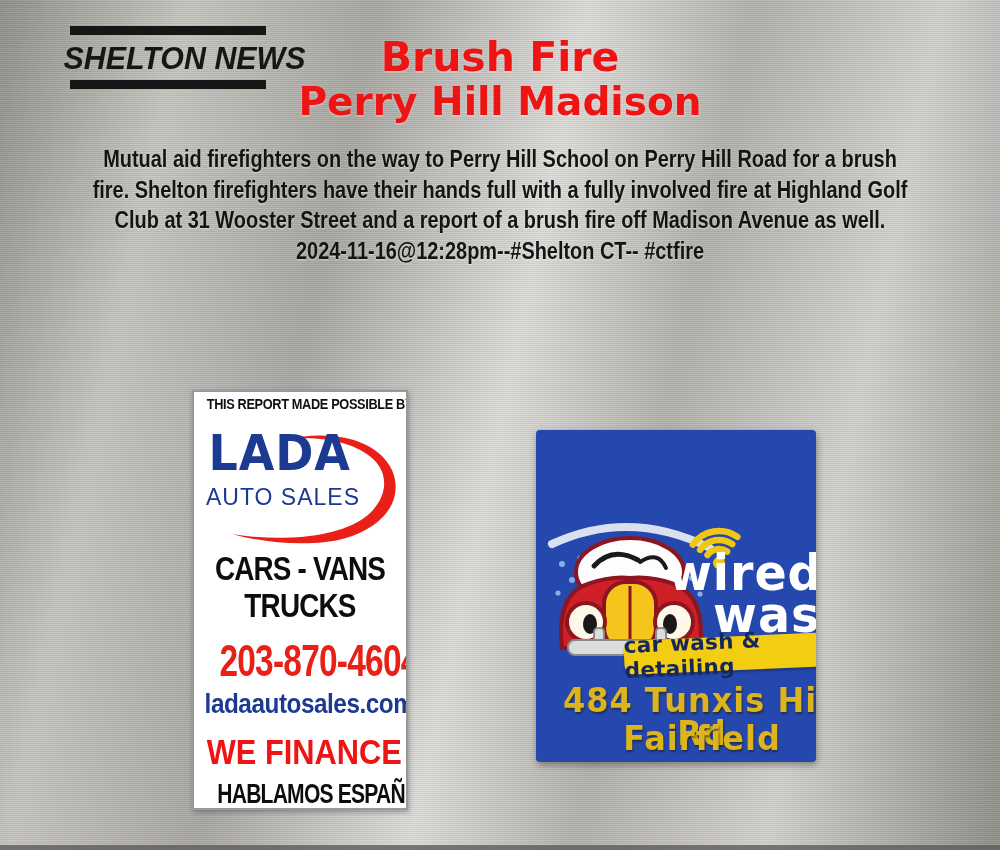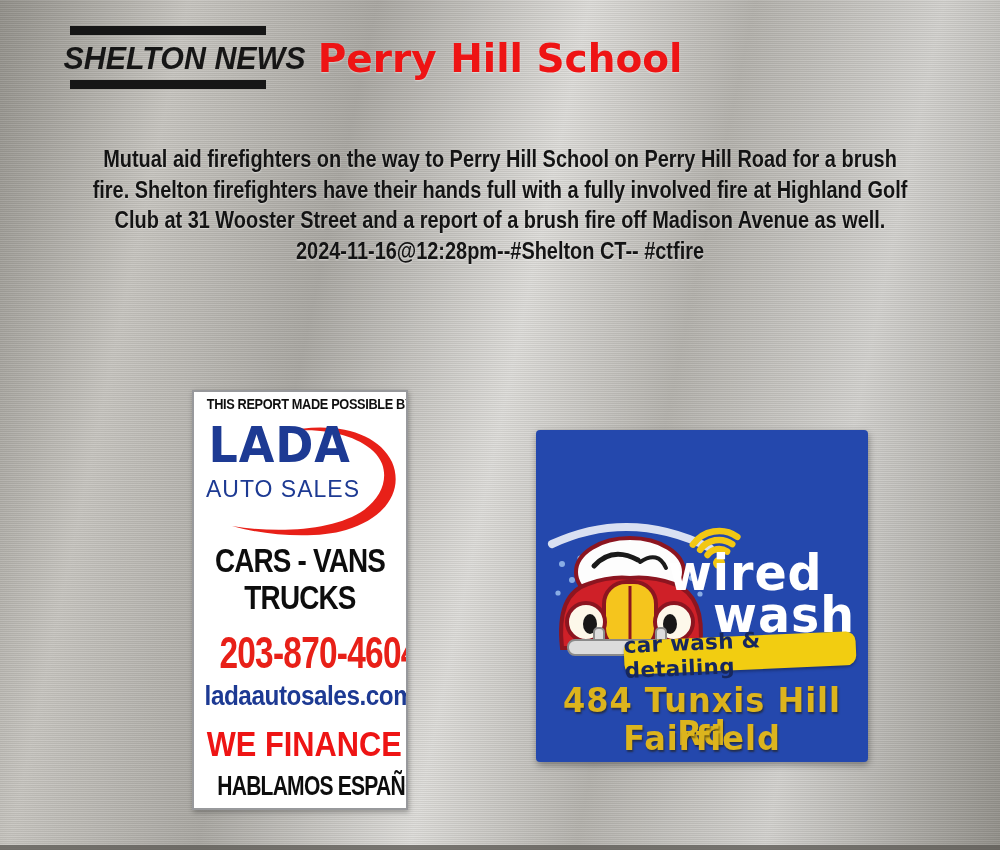--- a/index.html
+++ b/index.html
@@ -47,40 +47,40 @@
     font-weight:bold;font-size:24px;line-height:1.28;color:#141414;letter-spacing:0;
     text-shadow:0 1px 2px rgba(255,255,255,.5);}
   .article .tagline{margin-top:0;}
 
   
   .lada{position:absolute;left:192px;top:390px;width:216px;height:420px;
     background:#fff;border:2px solid #98999c;box-sizing:border-box;text-align:center;
     box-shadow:1px 2px 5px rgba(0,0,0,.3);overflow:hidden;}
   .lada .kicker{margin-top:4px;font-size:14.5px;font-weight:bold;color:#0f0f0f;
     white-space:nowrap;transform:scaleX(.88);transform-origin:center;letter-spacing:-.4px;}
-  .lada .logo{position:relative;height:128px;margin-top:2px;}
+  .lada .logo{position:relative;height:128px;margin-top:10px;}
   .lada .logo svg{position:absolute;left:0;top:0;}
   .lada .word{position:absolute;left:12px;top:6px;width:160px;font-size:50px;line-height:1;
     font-weight:bold;color:#1d3a93;font-family:"DejaVu Sans","Liberation Sans",sans-serif;
     transform:scaleX(.92);transform-origin:left center;letter-spacing:1px;}
   .lada .sub{position:absolute;left:6px;top:64px;width:166px;font-size:23px;line-height:1;
     color:#1d3a93;letter-spacing:1px;font-weight:normal;}
   .lada .big-black{font-size:34px;font-weight:bold;color:#0d0d0d;line-height:1.1;
     white-space:nowrap;transform:scaleX(.82);transform-origin:center;letter-spacing:-1px;}
   .lada .phone{margin-top:14px;font-size:44px;font-weight:bold;color:#e82018;line-height:1;
     white-space:nowrap;transform:scaleX(.76);transform-origin:center;letter-spacing:-1px;}
   .lada .website{margin-top:8px;font-size:27px;font-weight:bold;color:#1d3a93;line-height:1;
     white-space:nowrap;transform:scaleX(.9);transform-origin:center;letter-spacing:-.5px;}
   .lada .finance{margin-top:16px;font-size:35px;font-weight:bold;color:#ee1414;line-height:1;
     white-space:nowrap;transform:scaleX(.88);transform-origin:center;}
   .lada .spanish{margin-top:12px;font-size:27px;font-weight:bold;color:#0d0d0d;line-height:1;
     white-space:nowrap;transform:scaleX(.78);transform-origin:center;letter-spacing:-1px;}
 
   
-  .wired{position:absolute;left:536px;top:430px;width:332px;height:332px;
+  .wired{position:absolute;left:536px;top:430px;width:280px;height:332px;
     background:#2448ad;border-radius:4px;overflow:hidden;
     box-shadow:1px 3px 7px rgba(0,0,0,.35);}
   .wired .mascot{position:absolute;left:6px;top:68px;}
   .wired .wifi{position:absolute;left:148px;top:78px;transform:rotate(-10deg);}
   .wired .w1{position:absolute;left:128px;top:118px;width:160px;text-align:center;
     color:#fff;font-weight:bold;font-size:50px;line-height:1;letter-spacing:1px;
     font-family:"DejaVu Sans","Liberation Sans",sans-serif;transform:scaleX(.95);}
   .wired .w2{position:absolute;left:168px;top:160px;width:160px;text-align:center;
     color:#fff;font-weight:bold;font-size:50px;line-height:1;letter-spacing:1px;
     font-family:"DejaVu Sans","Liberation Sans",sans-serif;transform:scaleX(.95);}
@@ -102,21 +102,22 @@
 
 <div class="canvas">
 
   <div class="masthead">
     <div class="bar"></div>
     <div class="title">SHELTON NEWS</div>
     <div class="bar"></div>
   </div>
 
   <div class="headline">
-    <div class="l2">Perry Hill School</div>
+    <div class="l1">Brush Fire</div>
+    <div class="l2">Perry Hill Madison</div>
   </div>
 
 
   <div class="article">
     <div>Mutual aid firefighters on the way to Perry Hill School on Perry Hill Road for a brush fire.  Shelton firefighters have their hands full with a fully involved fire at Highland Golf Club at 31 Wooster Street and a report of a brush fire off Madison Avenue as well.</div>
     <div class="tagline">2024-11-16@12:28pm--#Shelton CT-- #ctfire</div>
   </div>
 
   <div class="lada">
     <div class="kicker">THIS REPORT MADE POSSIBLE BY:</div>

